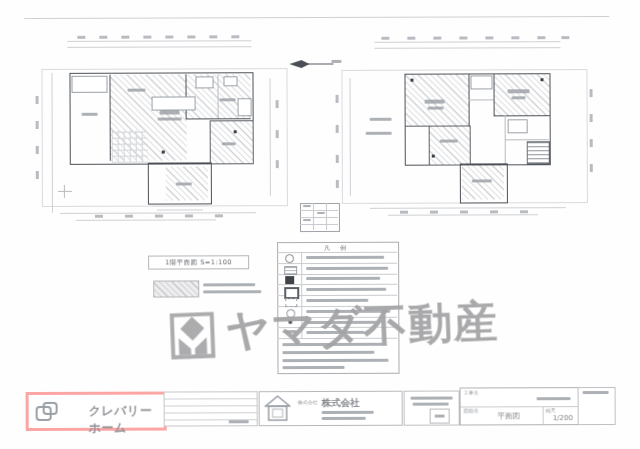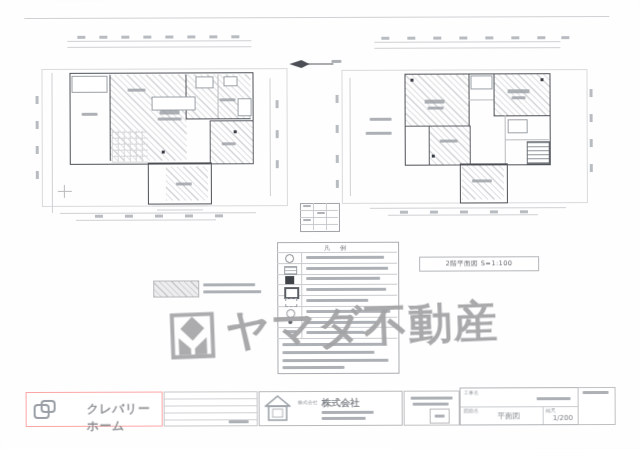--- a/index.html
+++ b/index.html
@@ -122,21 +122,21 @@
     <div class="legendline" style="left:313px;top:203px;width:1px;height:27px"></div>
     <div class="legendline" style="left:326px;top:203px;width:1px;height:27px"></div>
     <div class="legendline" style="left:300px;top:210px;width:38px;height:1px"></div>
     <div class="legendline" style="left:300px;top:217px;width:38px;height:1px"></div>
     <div class="legendline" style="left:300px;top:224px;width:38px;height:1px"></div>
     <div class="tbar" style="left:303px;top:205px;width:8px;height:2px"></div>
     <div class="tbar" style="left:317px;top:212px;width:8px;height:2px"></div>
     <div class="tbar" style="left:303px;top:219px;width:8px;height:2px"></div>
   </div>
 
-  <div class="caption" style="left:419px;top:257px;width:118px;height:13px;line-height:13px">2階平面図 S=1:100</div>
+  <div class="caption" style="left:148px;top:255px;width:99px;height:12px;line-height:12px">1階平面図 S=1:100</div>
 
   <div class="hatch" style="left:153px;top:280px;width:44px;height:15px;background-color:#ededee;border:1px solid #b8b8bb"></div>
   <div class="tbar" style="left:203px;top:283px;width:52px;height:3px"></div>
   <div class="tbar" style="left:203px;top:290px;width:58px;height:3px"></div>
 
   <div>
     <div class="abs" style="left:277px;top:242px;width:120px;height:130px;border:1px solid #a9abaf;background:#fff"></div>
     <div class="abs" style="left:277px;top:244px;width:120px;text-align:center;font-size:6px;color:#6f7377;letter-spacing:4px">凡 例</div>
     <div class="legendline" style="left:277px;top:252px;width:120px;height:1px"></div>
     <div class="legendline" style="left:301px;top:252px;width:1px;height:86px"></div>
@@ -178,21 +178,21 @@
       <rect x="3" y="3" width="40" height="42" fill="none" stroke="#a6a6a8" stroke-width="4"></rect>
       <polygon points="23,5 35,17 23,29 11,17" fill="#a6a6a8"></polygon>
       <polygon points="9,26 21,37 21,43 9,43" fill="#a6a6a8"></polygon>
       <polygon points="37,26 25,37 25,43 37,43" fill="#a6a6a8"></polygon>
     </svg>
     <div class="wmtext">ヤマダ不動産</div>
   </div>
 
   <div>
 
-    <div class="abs" style="left:25px;top:391px;width:135px;height:33px;border:1px solid #fca5a5;background:#fff">
+    <div class="abs" style="left:25px;top:391px;width:135px;height:33px;border:3px solid #fca5a5;background:#fff">
       <svg class="abs" style="left:6px;top:6px" width="26" height="22">
         <rect x="2" y="6" width="14" height="13" rx="3" fill="none" stroke="#9aa0a6" stroke-width="2"></rect>
         <rect x="9" y="2" width="13" height="11" rx="3" fill="none" stroke="#9aa0a6" stroke-width="2"></rect>
       </svg>
       <div class="brand">クレバリーホーム</div>
     </div>
 
     <div class="abs" style="left:163px;top:391px;width:92px;height:33px;border:1px solid #c6c6c9;background:#fff">
       <div class="thin" style="left:0;top:6px;width:92px;height:1px"></div>
       <div class="thin" style="left:0;top:13px;width:92px;height:1px"></div>

